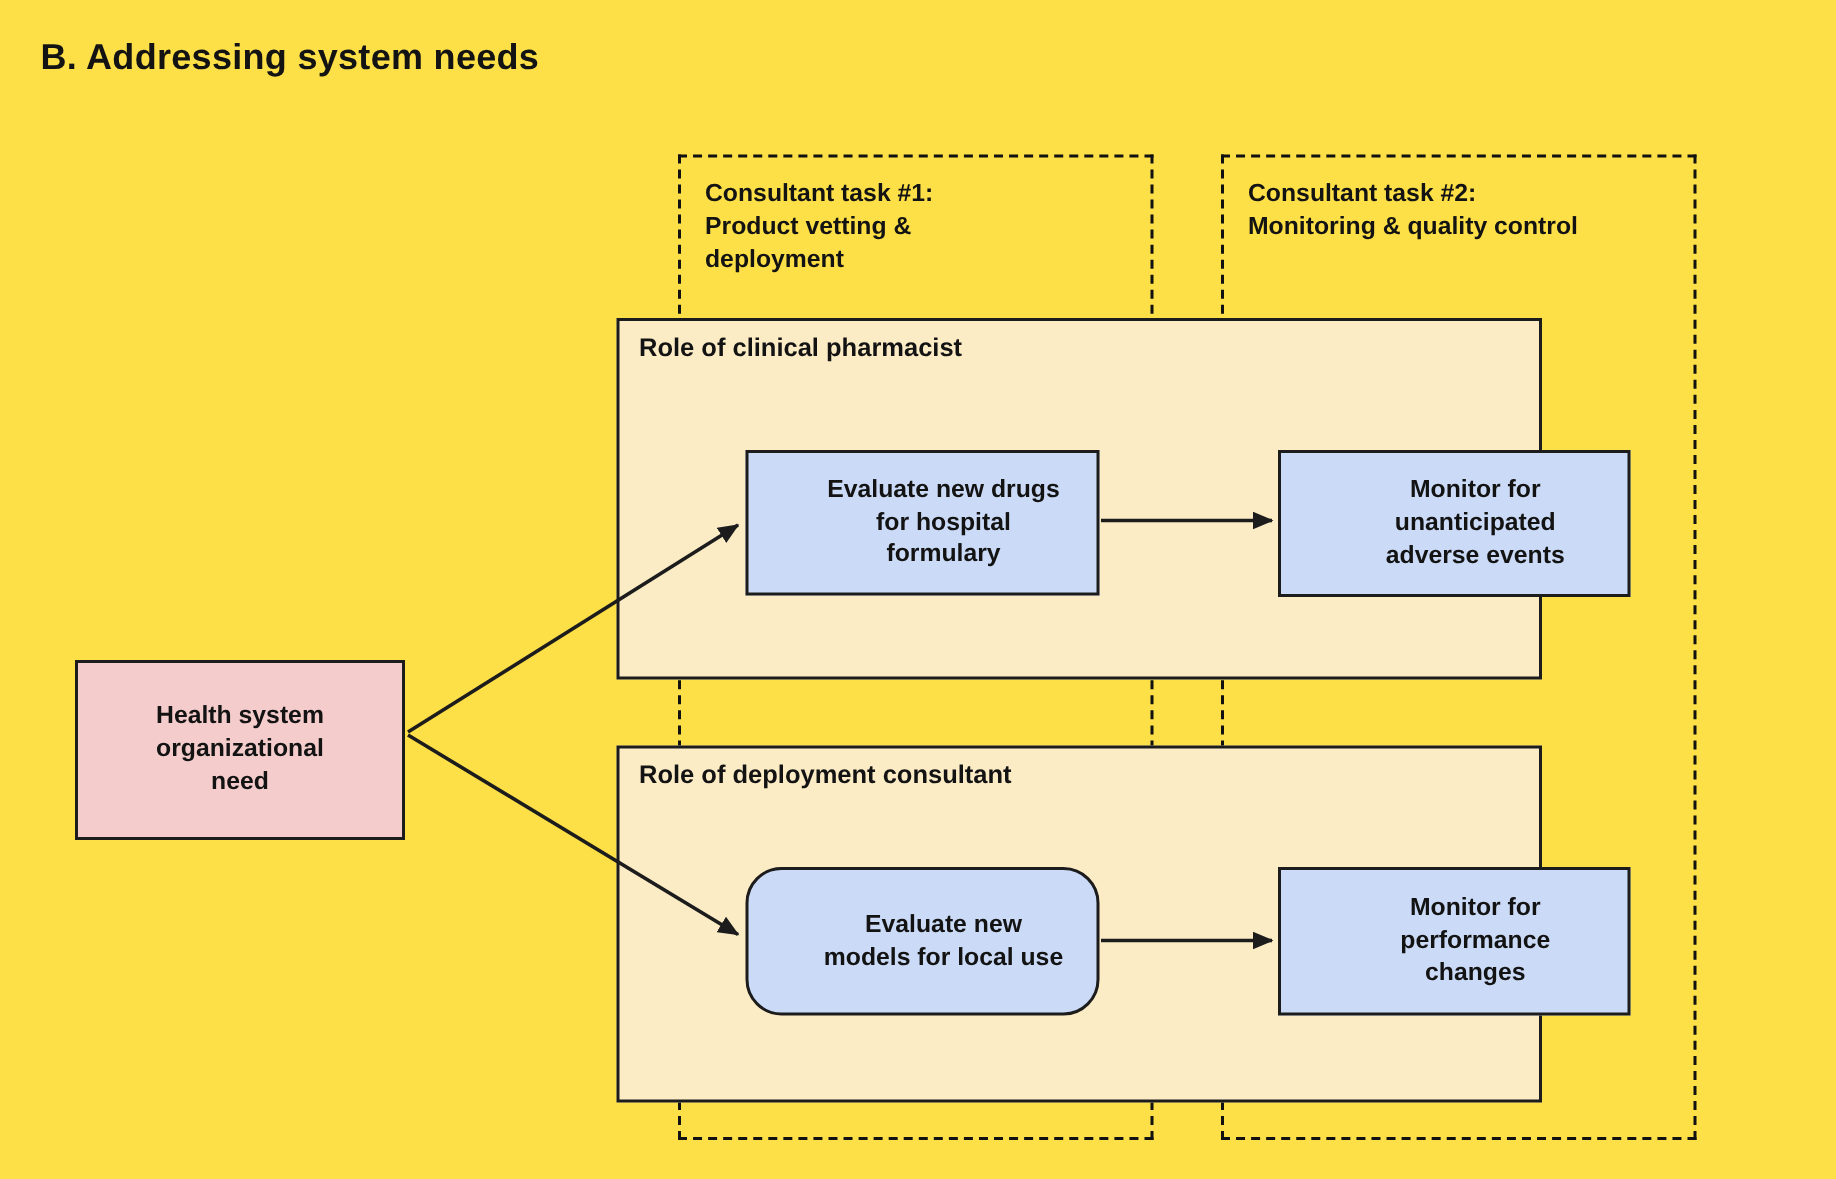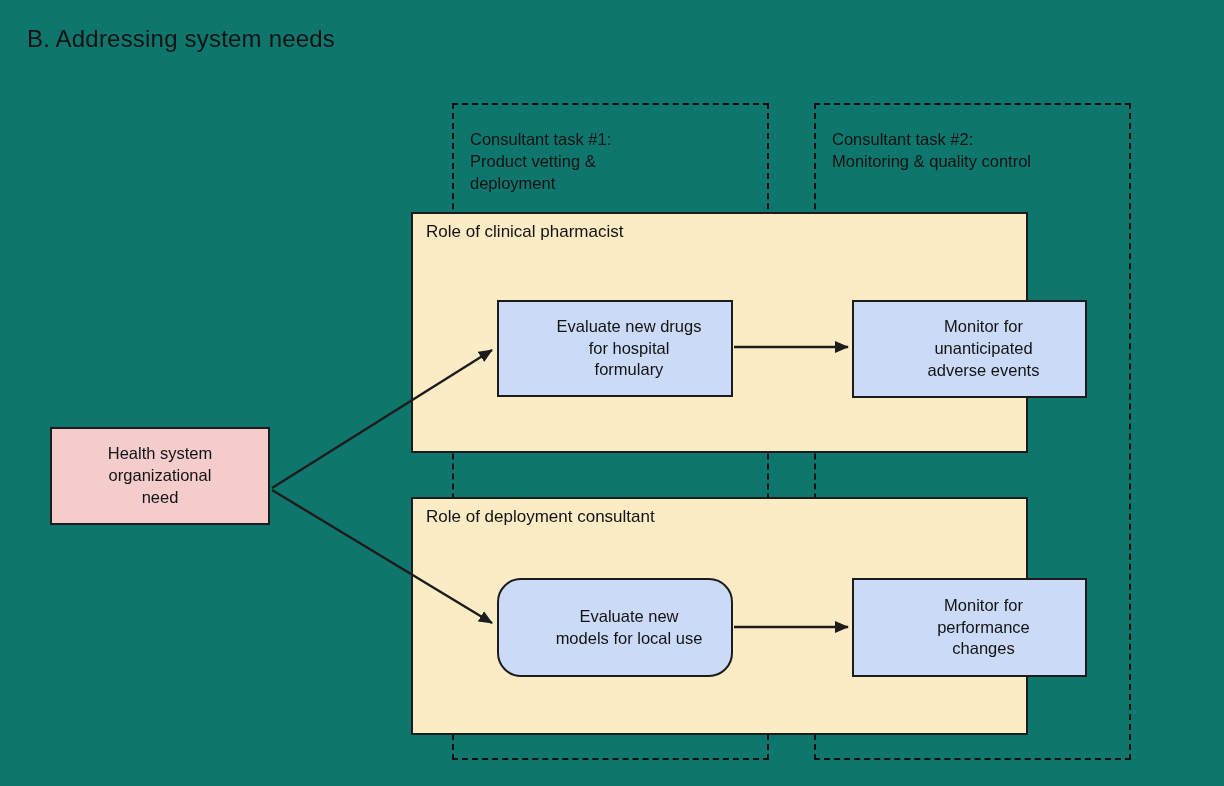--- a/index.html
+++ b/index.html
@@ -3,22 +3,23 @@
 <meta charset="utf-8">
 <style>
   * { margin: 0; padding: 0; box-sizing: border-box; }
   html, body { background: #ffffff; }
   body { font-family: "Liberation Sans", sans-serif; color: #131313; }
 
   .canvas {
     position: relative;
     width: 1224px;
     height: 786px;
-    background: #0f766e;
+    background: #fde047;
     overflow: hidden;
+    font-weight: bold;
   }
 
   .title {
     position: absolute;
     left: 27px;
     top: 25px;
     font-size: 24px;
     letter-spacing: 0.2px;
     color: #131313;
   }
@@ -28,21 +29,21 @@
     position: absolute;
     top: 103px;
     height: 657px;
     border: 2px dashed #111;
     z-index: 1;
     background: transparent;
   }
   #col1 { left: 452px; width: 317px; }
   #col2 { left: 814px; width: 317px; }
   .col-label {
-    margin: 24px 0 0 16px;
+    margin: 14px 0 0 16px;
     font-size: 16.5px;
     line-height: 1.32;
     white-space: pre-line;
     color: #131313;
   }
 
   
   .lane {
     position: absolute;
     left: 411px;
@@ -75,21 +76,21 @@
     z-index: 3;
     color: #131313;
   }
   .node.blue { background: var(--step-bg, #cbdbf7); padding-left: 28px; }
   .node.pink { background: var(--need-bg, #f4cccc); }
 
   #step-1-1 { left: 497px; top: 300px; width: 236px; height: 97px; }
   #step-1-2 { left: 852px; top: 300px; width: 235px; height: 98px; }
   #step-2-1 { left: 497px; top: 578px; width: 236px; height: 99px; border-radius: 24px; }
   #step-2-2 { left: 852px; top: 578px; width: 235px; height: 99px; }
-  #need-node { left: 50px;  top: 427px; width: 220px; height: 98px; }
+  #need-node { left: 50px;  top: 440px; width: 220px; height: 120px; }
 
   
   svg.arrows {
     position: absolute;
     left: 0; top: 0;
     z-index: 4;
     pointer-events: none;
   }
   svg.arrows line { stroke: var(--line, #1c1c1c); stroke-width: 2.4px; }
   svg.arrows marker path { fill: var(--line, #1c1c1c); }

